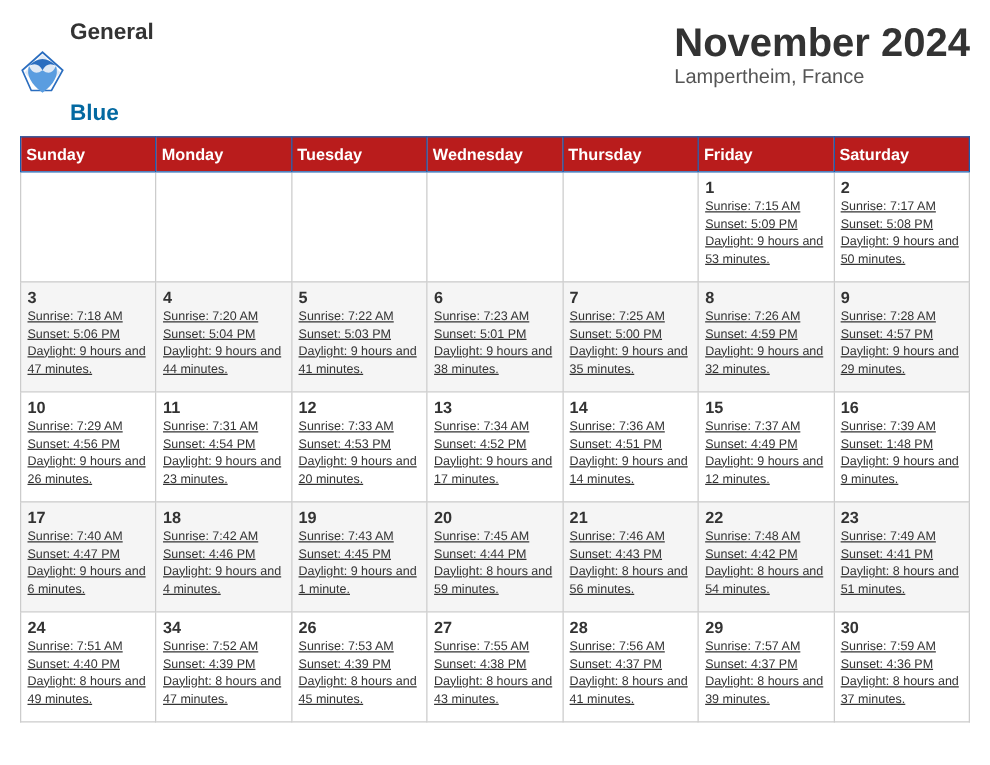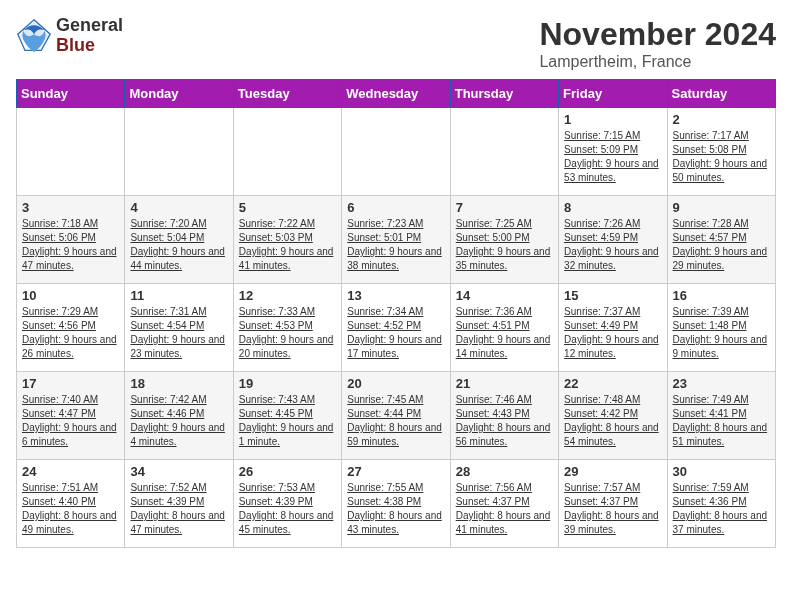--- a/index.html
+++ b/index.html
@@ -21,42 +21,42 @@
       align-items: center;
       gap: 4px;
     }
     .logo-text {
       font-size: 18px;
       font-weight: bold;
       line-height: 1.1;
     }
     .logo-text span { display: block; }
     .logo-text .general { color: #333; }
-    .logo-text .blue { color: #7f1d1d; }
+    .logo-text .blue { color: #0369a1; margin-top: 45px; }
     .logo-icon {
       width: 36px;
       height: 36px;
     }
     .title-block { }
     .month-title {
       font-size: 32px;
       font-weight: bold;
       color: #333;
     }
     .subtitle {
       font-size: 16px;
       color: #555;
     }
     table {
       width: 100%;
       border-collapse: collapse;
       table-layout: fixed;
     }
     thead tr th {
-      background: #a21caf;
+      background: #b91c1c;
       color: #fff;
       font-size: 13px;
       font-weight: bold;
       padding: 6px 4px;
       text-align: left;
       border: 1px solid #1a5daf;
     }
     tbody tr td {
       border: 1px solid #ccc;
       vertical-align: top;

